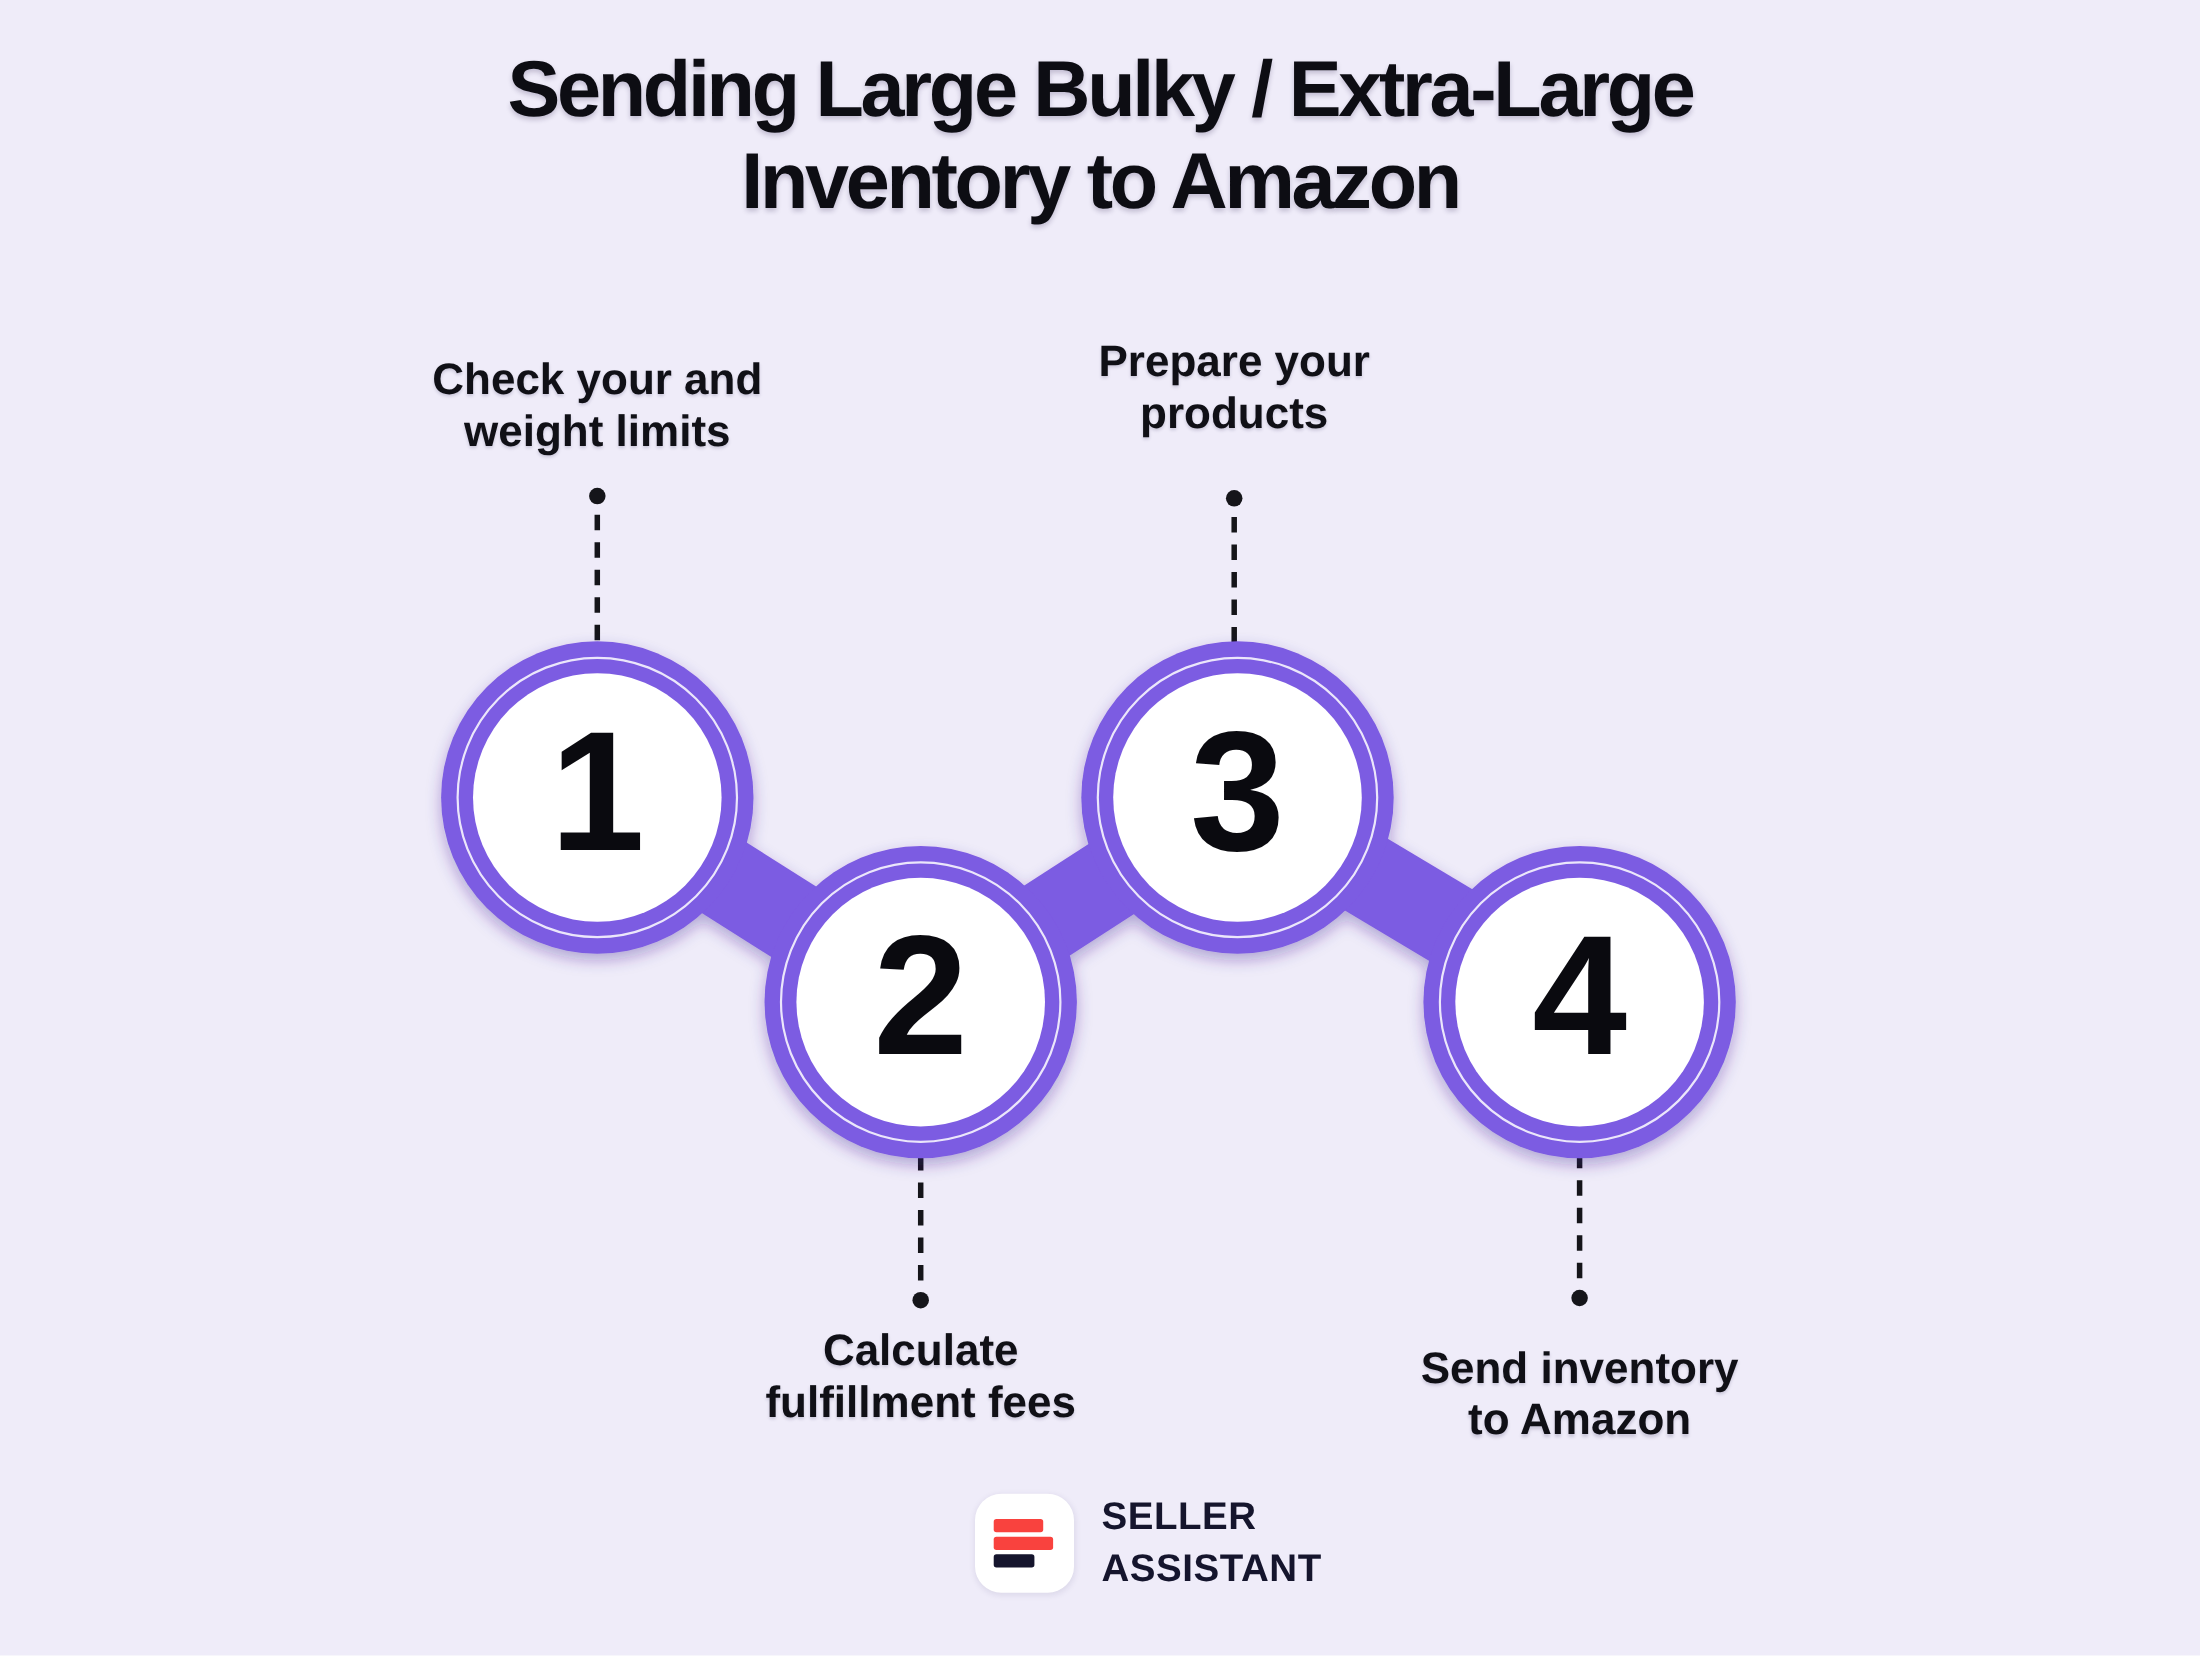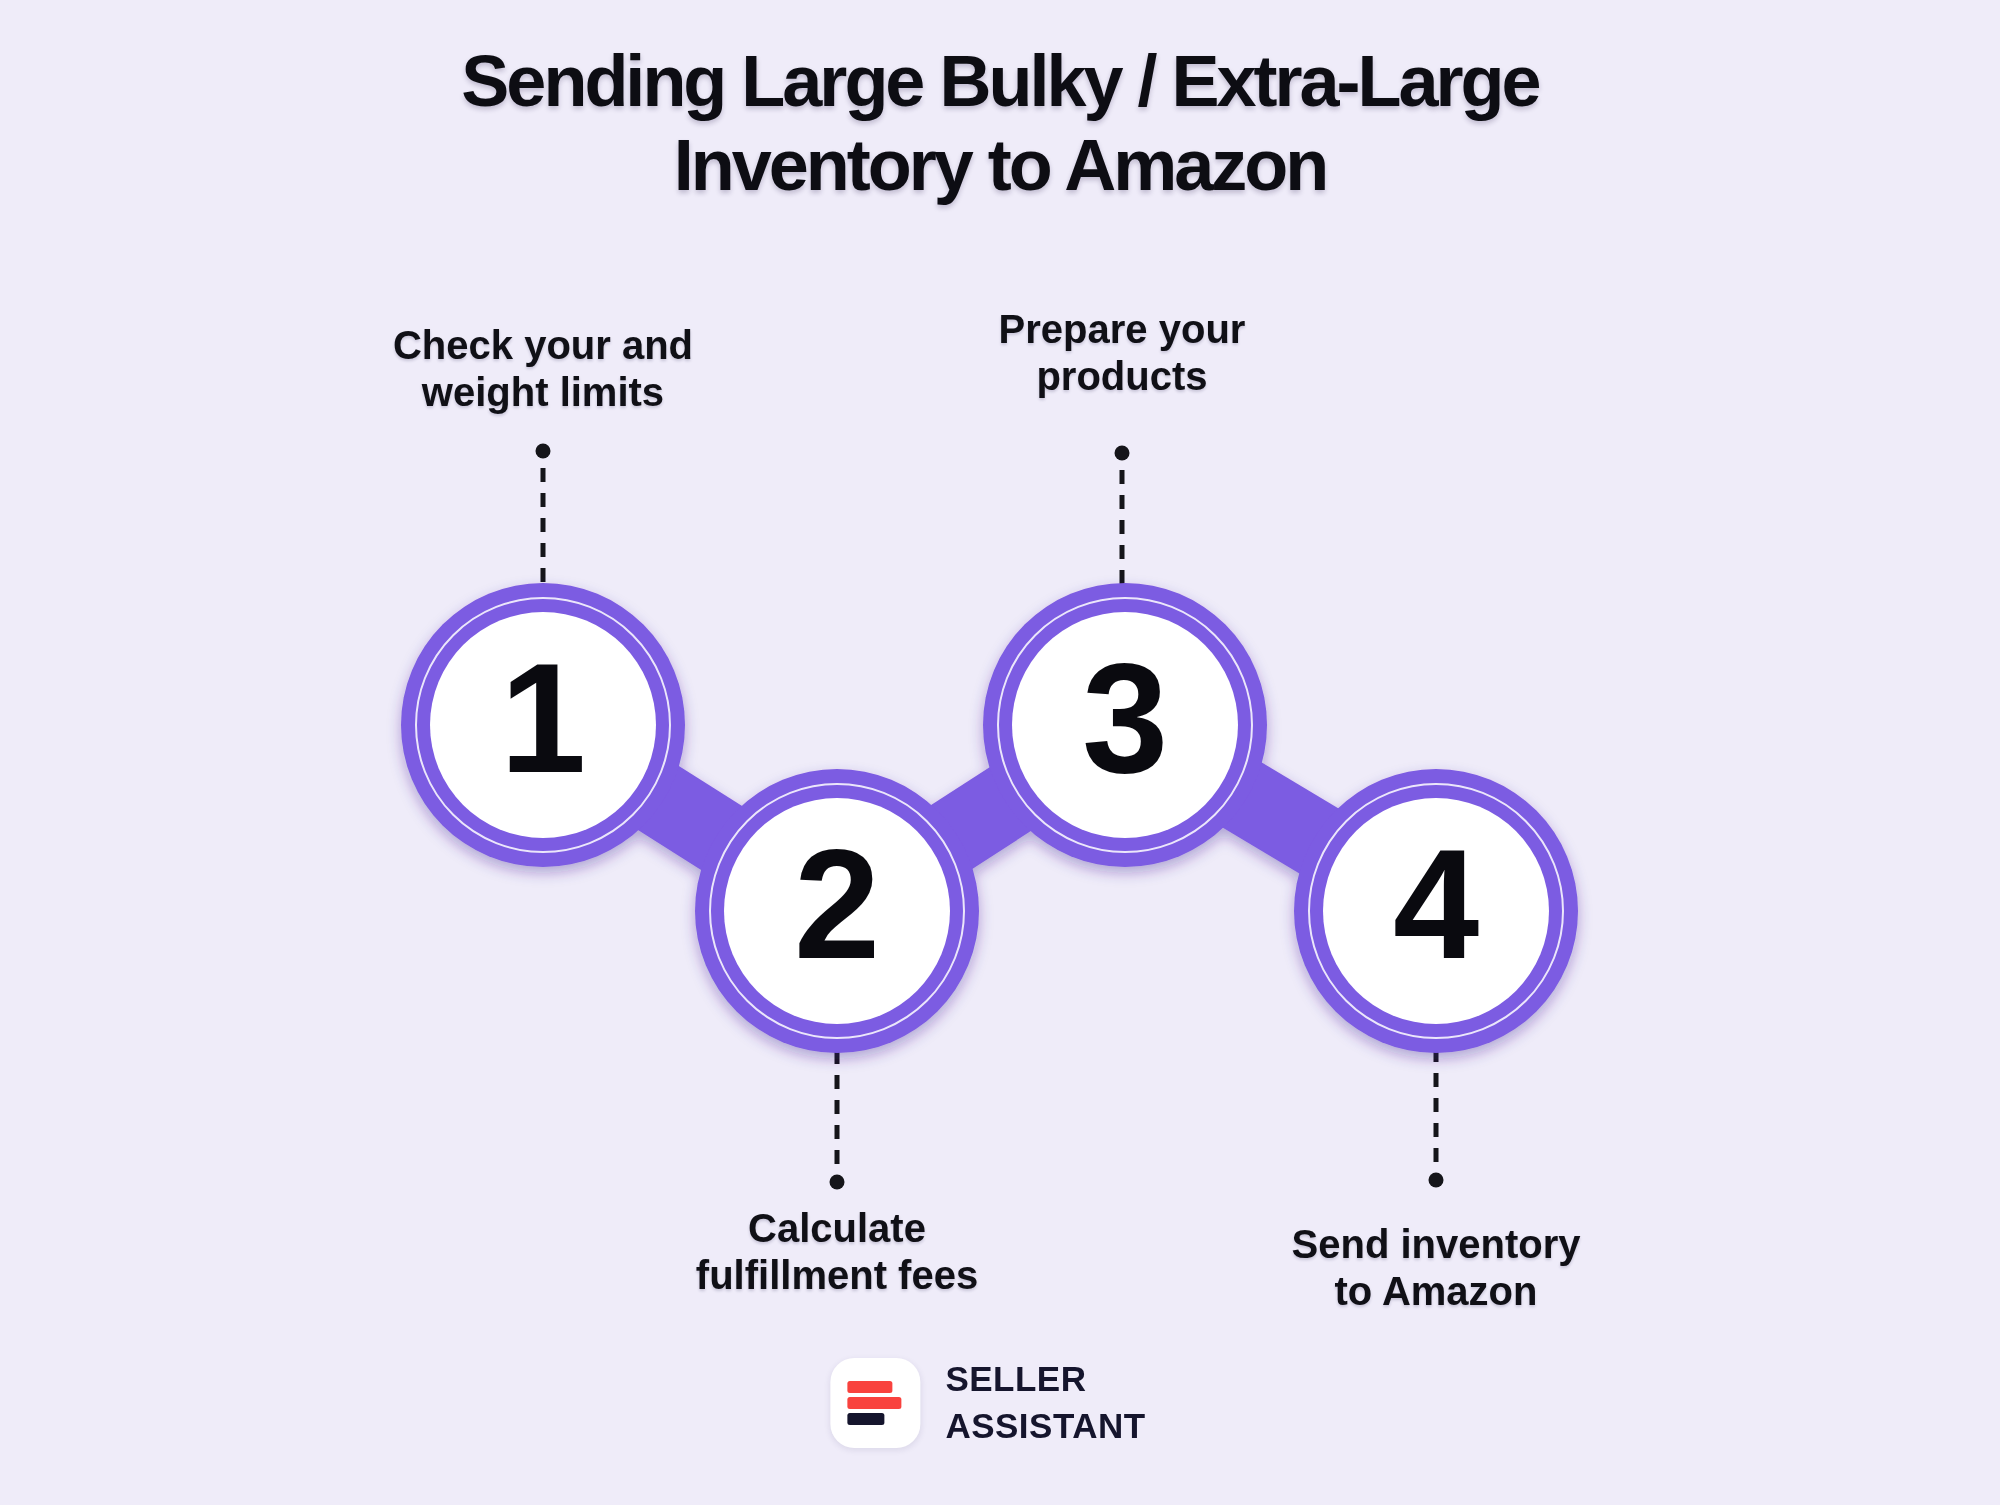--- a/index.html
+++ b/index.html
@@ -51,21 +51,21 @@
   }
   #diagram-svg{position:absolute;left:0;top:0;}
   .connector{stroke:var(--accent);stroke-width:76;stroke-linecap:butt;}
   .ring-outer{fill:var(--accent);}
   .ring-inner{fill:#ffffff;}
   .ring-line{fill:none;stroke:rgba(255,255,255,0.85);stroke-width:2;}
   .dash{stroke:#15151A;stroke-width:5;stroke-dasharray:14 11;}
   .dot{fill:#15151A;}
   .logo{
     position:absolute;
-    left:988px;top:1356px;
+    left:1044px;top:1356px;
     transform:translateX(-50%);
     display:flex;align-items:center;gap:25px;
   }
   .logo-icon{
     width:90px;height:90px;
     background:#ffffff;
     border-radius:24px;
     box-shadow:0 2px 6px rgba(40,30,90,0.10);
     padding:23px 0 0 17px;
   }

